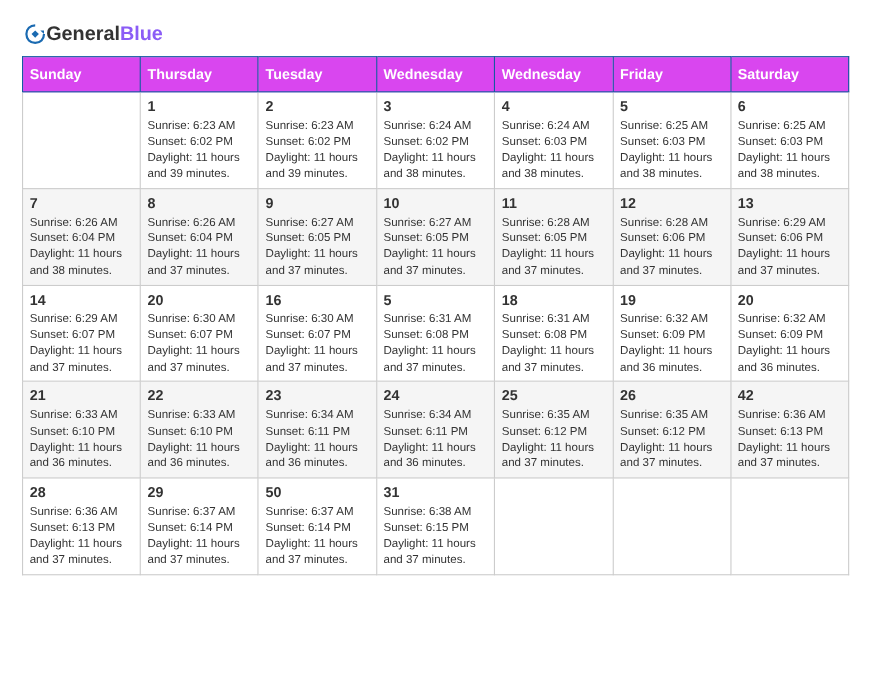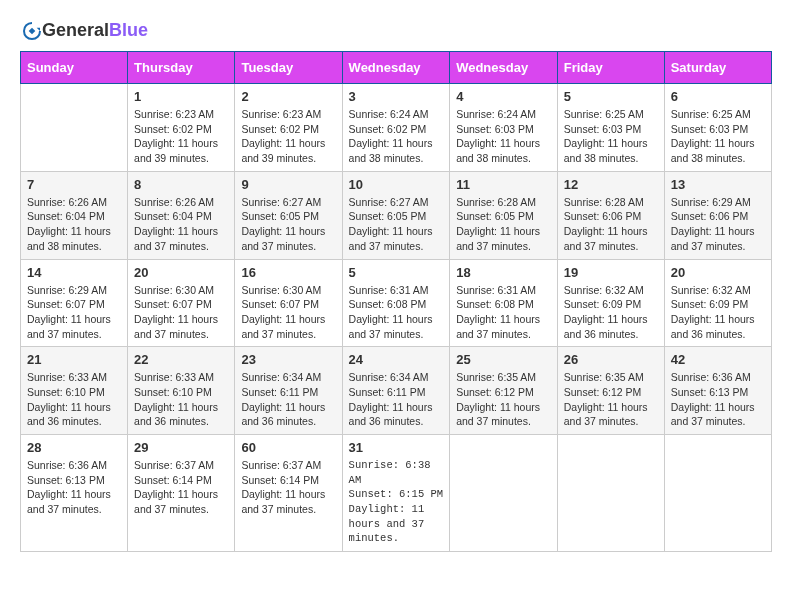--- a/index.html
+++ b/index.html
@@ -297,28 +297,28 @@
 Sunset: 6:13 PM
 Daylight: 11 hours and 37 minutes.</div>
         </td>
         <td>
           <span class="day-number">29</span>
           <div class="day-info" style="white-space: pre-line;">Sunrise: 6:37 AM
 Sunset: 6:14 PM
 Daylight: 11 hours and 37 minutes.</div>
         </td>
         <td>
-          <span class="day-number">60</span>
+          <span class="day-number">50</span>
           <div class="day-info" style="white-space: pre-line;">Sunrise: 6:37 AM
 Sunset: 6:14 PM
 Daylight: 11 hours and 37 minutes.</div>
         </td>
         <td>
           <span class="day-number">31</span>
-          <div class="day-info" style="white-space: pre-line; font-family: Liberation Mono, monospace;">Sunrise: 6:38 AM
+          <div class="day-info" style="white-space: pre-line;">Sunrise: 6:38 AM
 Sunset: 6:15 PM
 Daylight: 11 hours and 37 minutes.</div>
         </td>
         <td class="empty-cell"></td>
         <td class="empty-cell"></td>
         <td class="empty-cell"></td>
       </tr>
     </tbody>
 </table>
 

